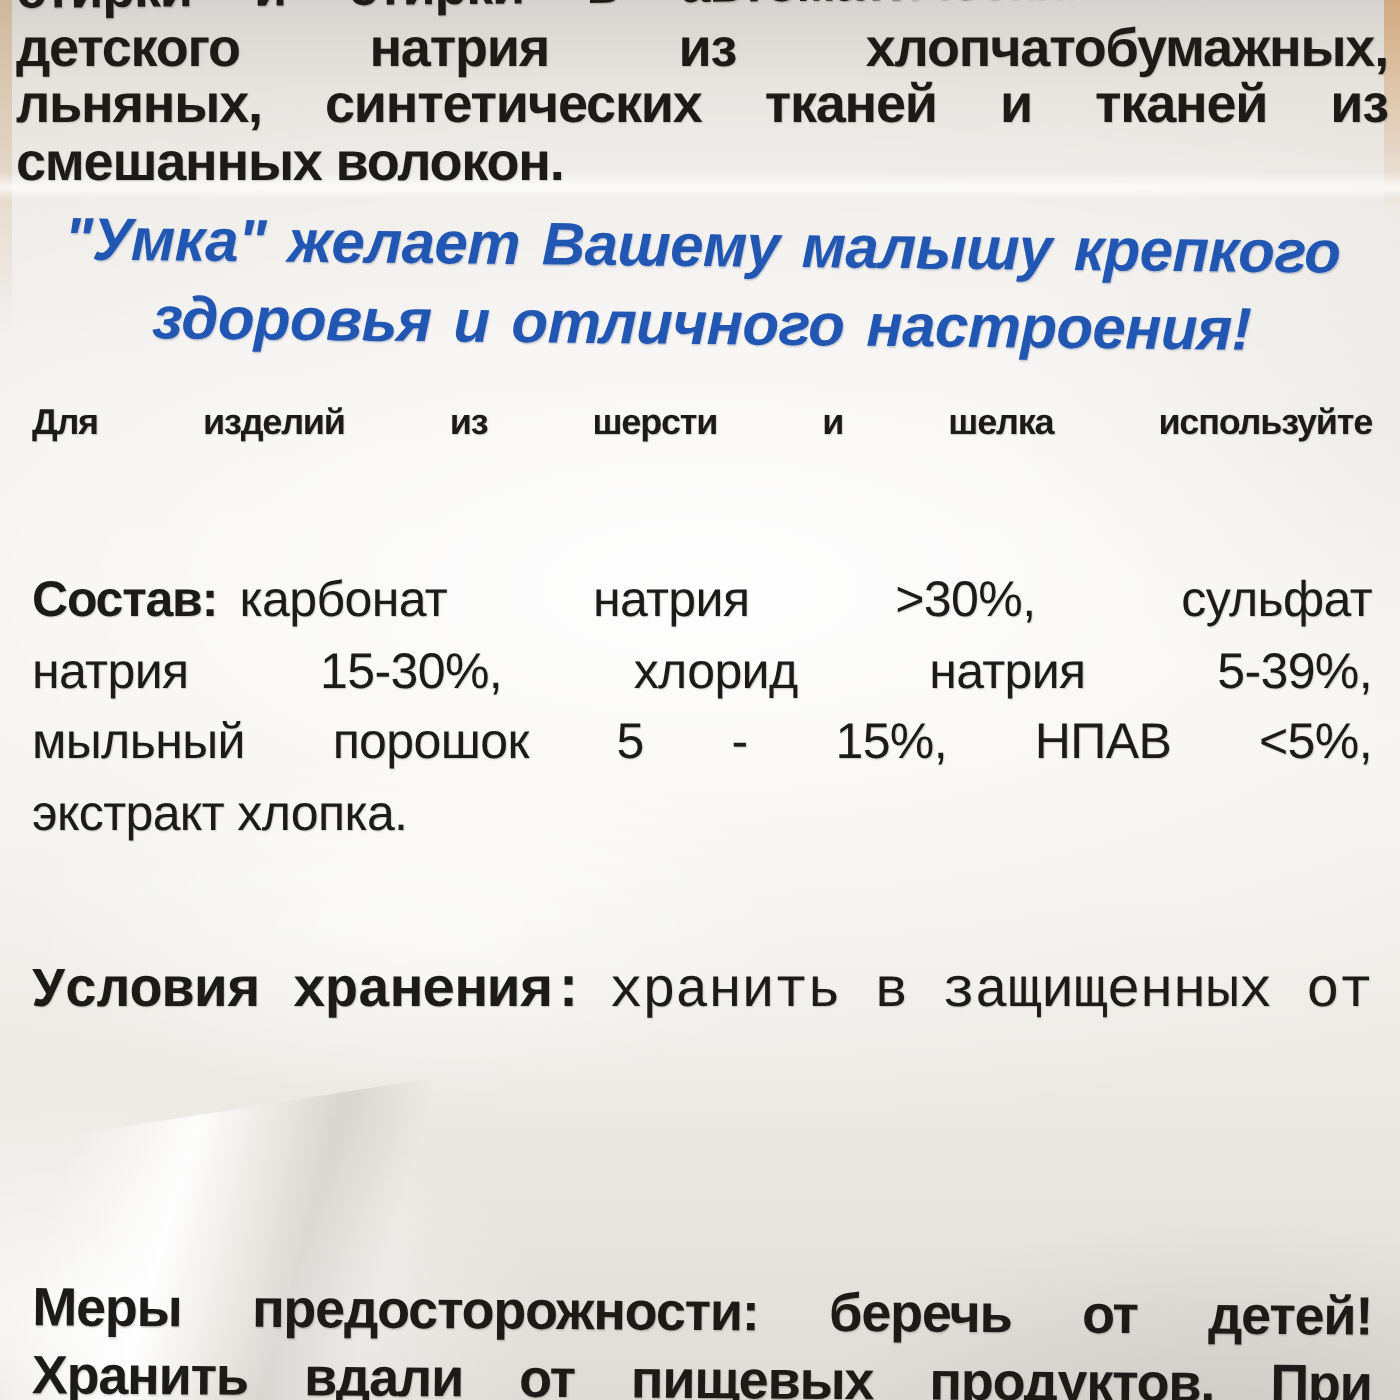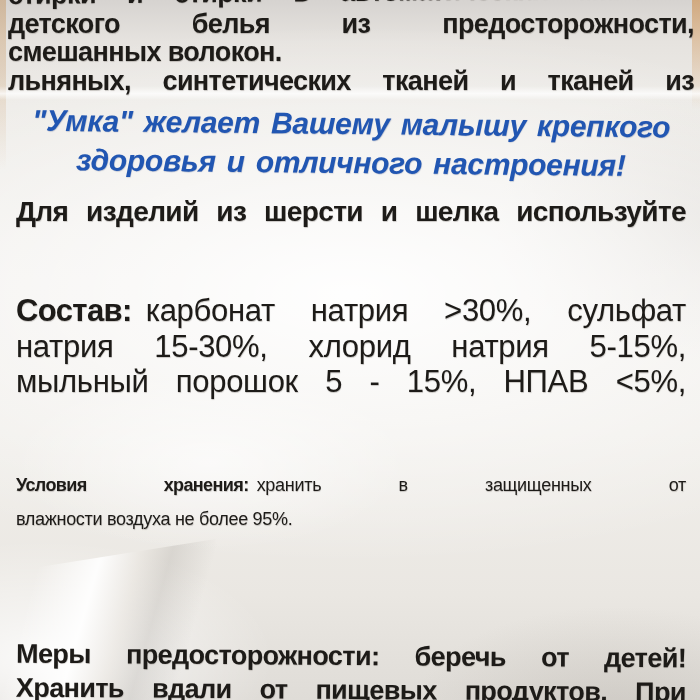--- a/index.html
+++ b/index.html
@@ -33,68 +33,68 @@
 
   .intro{top:-19px;font-weight:700;font-size:27px;line-height:28.5px;letter-spacing:-0.6px;}
   .intro .line{padding:0 6px 0 8px;}
   .intro .tilt{transform:rotate(-0.5deg);transform-origin:0 50%;}
 
   .wish{top:104px;color:#2156b2;font-weight:700;font-style:italic;
     font-size:30px;line-height:39px;letter-spacing:-0.3px;word-spacing:3px;
     transform:rotate(0.6deg);
     text-shadow:0.4px 0.7px 0.8px rgba(60,80,130,0.30);}
 
-  .wool{top:195px;font-weight:700;font-size:28px;line-height:33px;letter-spacing:-0.6px;}
+  .wool{top:195px;font-weight:700;font-size:18px;line-height:33px;letter-spacing:-0.6px;}
 
-  .comp{top:293px;font-size:31px;line-height:35.6px;letter-spacing:-0.3px;}
+  .comp{top:283px;font-size:25px;line-height:35.6px;letter-spacing:-0.3px;}
 
-  .stor{top:468px;font-size:18px;line-height:34px;letter-spacing:-0.3px;}
+  .stor{top:480px;font-size:28px;line-height:34px;letter-spacing:-0.3px;font-family:Liberation Mono, monospace;}
 
   .prec{top:640px;font-weight:700;font-size:27px;line-height:33.5px;letter-spacing:-0.6px;
     transform:rotate(0.4deg);}
 </style>
 </head>
 <body>
 
 <div class="photo">
 
   <div class="edge-left"></div>
   <div class="edge-right"></div>
   <div class="sheen"></div>
   <div class="fold"></div>
 
   <section class="block intro">
     <div class="line just tilt">стирки и стирки в автоматических машинах</div>
-    <div class="line just">детского белья из предосторожности,</div>
+    <div class="line just">детского натрия из хлопчатобумажных,</div>
+    <div class="line just">льняных, синтетических тканей и тканей из</div>
     <div class="line">смешанных волокон.</div>
-    <div class="line just">льняных, синтетических тканей и тканей из</div>
   </section>
 
   <section class="block wish">
     <div class="line center">"Умка" желает Вашему малышу крепкого</div>
     <div class="line center">здоровья и отличного настроения!</div>
   </section>
 
   <section class="block wool">
     <div class="line just">Для изделий из шерсти и шелка используйте</div>
   </section>
 
   <section class="block comp">
     <div class="line just">
       <span class="lbl">Состав:</span><span>карбонат натрия &gt;30%, сульфат</span>
     </div>
-    <div class="line just">натрия 15-30%, хлорид натрия 5-15%,</div>
+    <div class="line just">натрия 15-30%, хлорид натрия 5-39%,</div>
     <div class="line just">мыльный порошок 5 - 15%, НПАВ &lt;5%,</div>
+    <div class="line">экстракт хлопка.</div>
   </section>
 
   <section class="block stor">
     <div class="line just">
       <span class="lbl">Условия хранения:</span><span>хранить в защищенных от</span>
     </div>
-    <div class="line">влажности воздуха не более 95%.</div>
   </section>
 
   <section class="block prec">
     <div class="line just">Меры предосторожности: беречь от детей!</div>
     <div class="line just">Хранить вдали от пищевых продуктов. При</div>
   </section>
 
 </div>
 
 </body></html>

